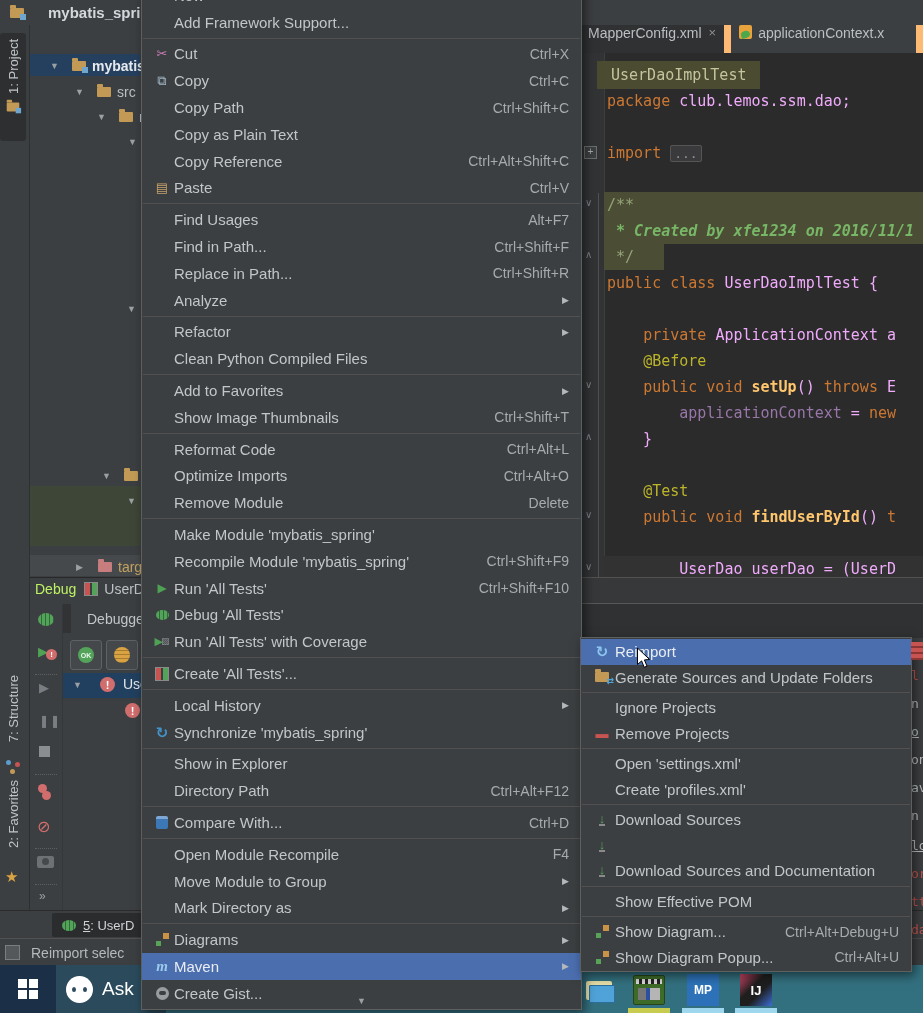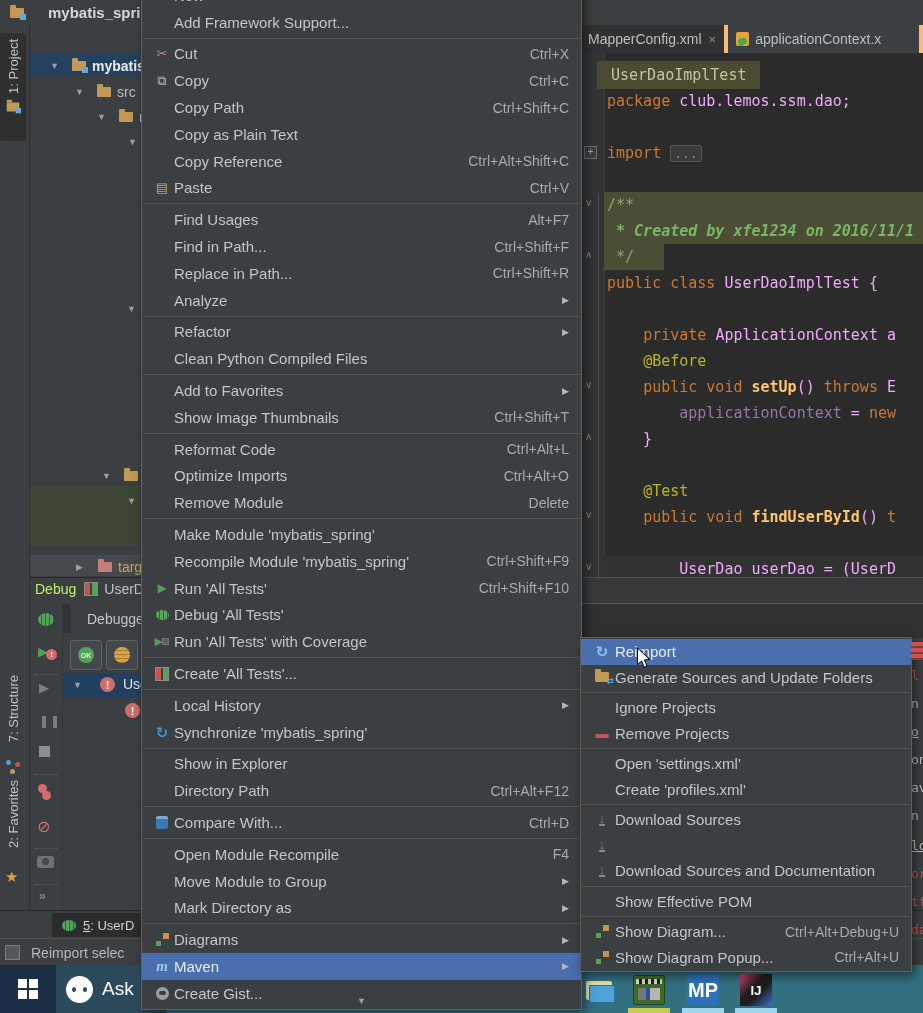--- a/index.html
+++ b/index.html
@@ -38,21 +38,21 @@
   
   .dbtn{width:30px;height:28px;border:1px solid #5E6264;border-radius:3px;background:#45484A;
         display:flex;align-items:center;justify-content:center;}
   .okc{width:16px;height:16px;border-radius:50%;background:#53A45A;color:#EDF7EE;font-size:7px;font-weight:bold;
        display:flex;align-items:center;justify-content:center;}
   .orc{width:16px;height:16px;border-radius:50%;background:repeating-linear-gradient(180deg,#D9A343 0 3px,#A87B2E 3px 4px);}
   .dotsep{border-top:1px dotted #5E6060;width:22px;}
 
   
   #edtabs{left:580px;top:25px;width:343px;height:28px;background:#3C3F41;display:flex;border-bottom:1px solid #2B2B2B;}
-  .edtab{display:flex;align-items:center;font-size:14px;color:#BBBFC2;padding:0 8px;height:28px;border-right:4px solid #fdba74;white-space:nowrap;}
+  .edtab{display:flex;font-size:14px;color:#BBBFC2;padding:0 8px;height:28px;border-right:7px solid #fdba74;white-space:nowrap;}
   .edtab .x{color:#8C9093;margin-left:7px;font-size:13px;}
   .spr{width:13px;height:14px;background:#E8A33D;border-radius:2px;position:relative;margin-right:6px;flex:none;}
   .spr::after{content:"";position:absolute;left:2px;bottom:1px;width:9px;height:7px;border-radius:50% 50% 50% 0;background:#4BA84B;transform:rotate(-15deg);}
   #editor{left:580px;top:53px;width:343px;height:524px;background:#2B2B2B;overflow:hidden;}
   #gutter{position:absolute;left:0;top:0;width:24px;height:524px;background:#313335;border-right:1px solid #3C3F41;}
   #hint{position:absolute;left:17px;top:8px;height:28px;background:#4A4B31;color:#C6C49E;font-size:15px;
         display:flex;align-items:center;padding:0 14px;}
   #code{position:absolute;left:27px;top:35px;font-size:15px;line-height:26px;color:#A9B7C6;white-space:pre;}
   .cl{height:26px;position:relative;}
   .selbg{position:absolute;left:-3px;top:0;height:26px;background:#4C4D35;z-index:0;}
@@ -114,21 +114,21 @@
   .cort::before,.cort::after{content:"";position:absolute;top:11px;width:4px;height:5px;border-radius:50%;background:#2B4B5C;}
   .cort::before{left:6px;} .cort::after{right:6px;}
   #tb-cortana .t{color:#fff;font-size:19px;margin-left:9px;}
   .tbicon{position:absolute;top:7px;width:42px;height:36px;display:flex;align-items:center;justify-content:center;}
   .tb-und{position:absolute;top:43px;height:5px;}
   .expl-back{width:26px;height:19px;background:#E8DFA8;border-radius:2px;position:relative;}
   .expl-back::after{content:"";position:absolute;left:3px;top:4px;width:24px;height:16px;background:#4FA3D8;border:1px solid #2C6E9E;border-radius:1px;}
   .media{width:30px;height:28px;background:#3E6B28;border:1px solid #26441A;border-radius:2px;position:relative;overflow:hidden;}
   .media::before{content:"";position:absolute;left:2px;top:3px;width:26px;height:5px;background:repeating-linear-gradient(90deg,#D8D8D8 0 3px,#222 3px 6px);}
   .media::after{content:"";position:absolute;left:4px;top:12px;width:22px;height:12px;background:linear-gradient(90deg,#777 0 35%,#2C4FA0 35% 55%,#B5B5B5 55%);}
-  .mpicon{width:32px;height:32px;background:#2D72B8;color:#fff;font-weight:bold;font-size:20px;display:flex;align-items:center;justify-content:center;}
+  .mpicon{width:32px;height:32px;background:#2D72B8;color:#fff;font-weight:bold;font-size:12px;display:flex;align-items:center;justify-content:center;}
   .ijicon{width:32px;height:32px;background:#1E1E1E;color:#fff;font-weight:bold;font-size:13px;display:flex;align-items:center;justify-content:center;
           background-image:linear-gradient(135deg,#D6486B 0,#1E1E1E 40%,#1E1E1E 60%,#3C6ED6 100%);}
 
   
   .cfrag{position:absolute;left:911px;font-family:"DejaVu Sans Mono",monospace;font-size:13px;z-index:4;}
   .cfr{color:#C75450;} .cfw{color:#BBBFC2;} .cfu{text-decoration:underline;}
 
   
   #cursor{left:636px;top:647px;z-index:30;}
 </style>

